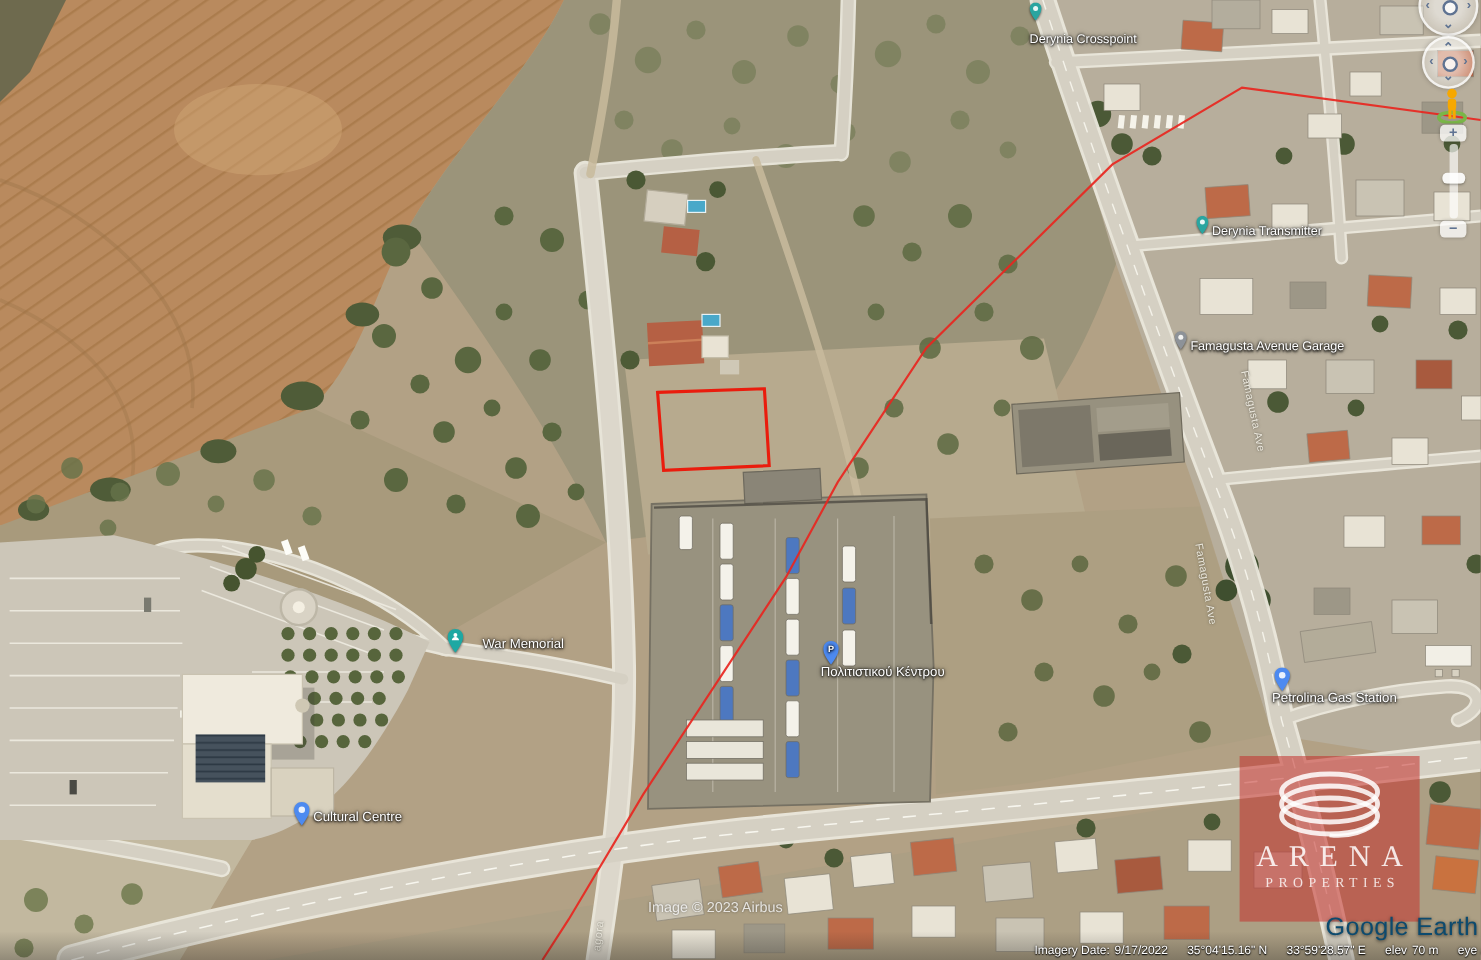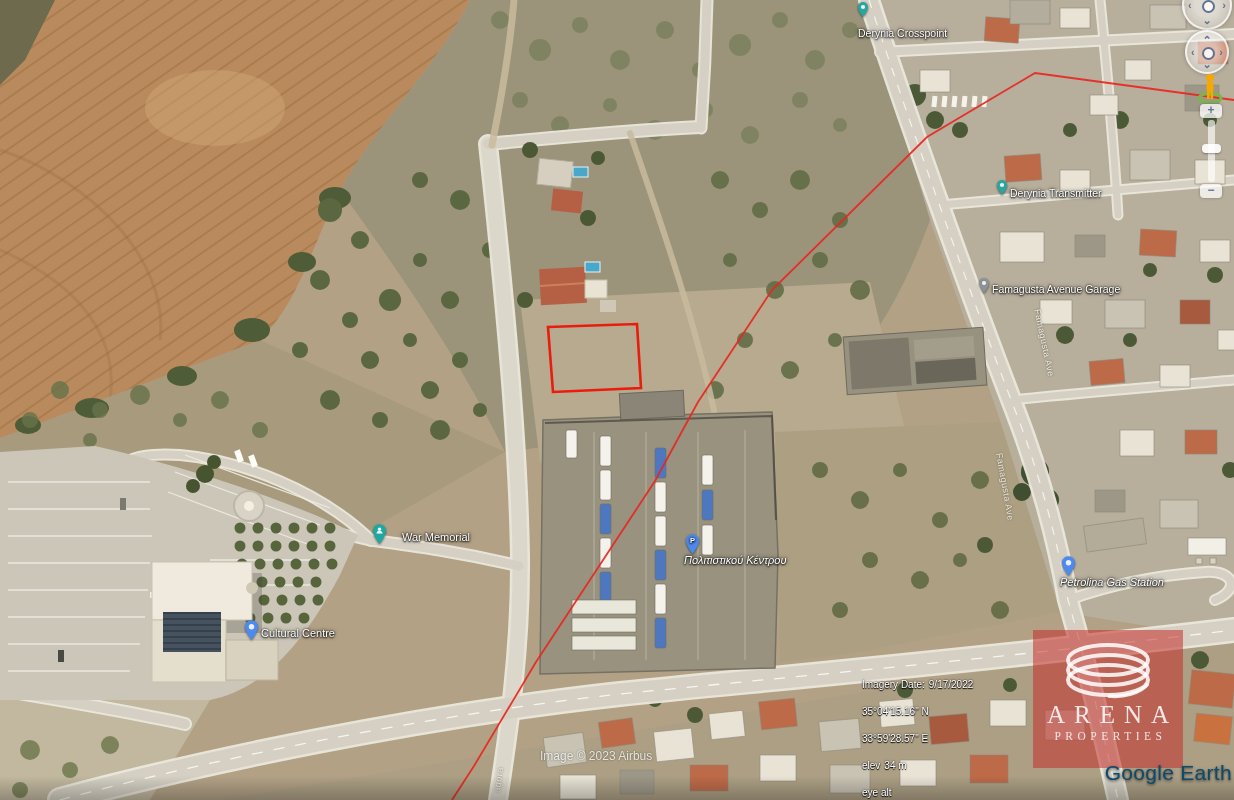--- a/index.html
+++ b/index.html
@@ -6,21 +6,21 @@
   .stage{position:relative;width:1234px;height:800px;overflow:hidden;
          font-family:"Liberation Sans",sans-serif;background:#b3a287;}
   .stage svg.map{position:absolute;left:0;top:0;display:block;}
 
   
   .map-label{position:absolute;display:flex;align-items:flex-start;gap:3px;
     color:#fff;font-size:11px;white-space:nowrap;cursor:pointer;z-index:30;
     text-shadow:0 0 2px rgba(0,0,0,.95),0 1px 2px rgba(0,0,0,.9),0 0 4px rgba(0,0,0,.6);}
   .map-label .txt{margin-top:7px;}
   .map-label.col{flex-direction:column;align-items:flex-start;gap:0;}
-  .map-label.col .txt{margin:0 0 0 -2px;font-style:italic;}
+  .map-label.col .txt{margin:0 0 0 -2px;}
   .pin-svg{width:13px;height:20px;filter:drop-shadow(0 1px 1px rgba(0,0,0,.55));}
   .pin-svg.sm{width:10px;height:15px;}
 
   .street-label{position:absolute;color:rgba(245,242,232,.9);font-size:9px;z-index:25;
     letter-spacing:.5px;text-shadow:0 0 2px rgba(60,60,50,.8);white-space:nowrap;}
 
   
   .imagery-credit{position:absolute;left:540px;top:749px;z-index:28;
     color:rgba(255,255,255,.8);font-size:12px;text-shadow:0 0 2px rgba(0,0,0,.5);}
   .arena{position:absolute;left:1033px;top:630px;width:150px;height:138px;z-index:40;
@@ -30,21 +30,21 @@
     color:rgba(255,255,255,.85);margin:2px 0 0 9px;line-height:1;}
   .arena .sub{font-family:"Liberation Serif",serif;font-size:11.5px;letter-spacing:4.5px;
     color:rgba(255,255,255,.8);margin:4px 0 0 5px;line-height:1;text-align:center;}
   .ge-logo{position:absolute;right:2px;bottom:15px;z-index:45;color:#0c4a6e;font-size:21px;
     font-weight:500;letter-spacing:.3px;text-shadow:0 1px 3px rgba(0,0,0,.65);}
 
   
   .bottom-fade{position:absolute;left:0;right:0;bottom:0;height:24px;z-index:44;
     background:linear-gradient(to bottom,rgba(0,0,0,0),rgba(20,20,20,.28));pointer-events:none;}
   .status-bar{position:absolute;left:862px;bottom:2px;width:368px;z-index:46;display:flex;
-    gap:16px;color:#fff;font-size:10px;text-shadow:0 0 2px #000,0 1px 1px #000;white-space:nowrap;flex-direction:column;}
+    gap:16px;color:#fff;font-size:10px;text-shadow:0 0 2px #000,0 1px 1px #000;white-space:nowrap;}
   .status-bar .grp{display:flex;gap:4px;}
 
   
   .ctrl{position:absolute;z-index:50;}
   .joy{border-radius:50%;border:2px solid rgba(255,255,255,.75);
     background:radial-gradient(circle,rgba(255,255,255,.55) 0 35%,rgba(255,255,255,.3) 70%);
     box-shadow:0 0 4px rgba(0,0,0,.25);}
   .look{right:2px;top:-20px;width:46px;height:46px;}
   .move{right:5px;top:30px;width:40px;height:40px;}
   .joy span{position:absolute;color:#5f7392;font-size:11px;font-weight:bold;line-height:1;}
@@ -478,38 +478,38 @@
 </div>
 
 <div class="map-label" style="left:997px;top:180px;justify-content:center;">
   <svg class="pin-svg sm" viewBox="0 0 24 36">
         <path d="M12 0C5.4 0 0 5.4 0 12c0 9 12 24 12 24s12-15 12-24C24 5.4 18.6 0 12 0z" fill="#2aa5a0"></path>
         <circle cx="12" cy="12" r="5" fill="#e9f6f5"></circle>
       </svg>
   <span class="txt" style="font-size:10.5px;">Derynia Transmitter</span>
 </div>
 
-<div class="map-label" style="left:979px;top:276px;align-items:center;">
+<div class="map-label" style="left:979px;top:276px;">
   <svg class="pin-svg sm" viewBox="0 0 24 36">
         <path d="M12 0C5.4 0 0 5.4 0 12c0 9 12 24 12 24s12-15 12-24C24 5.4 18.6 0 12 0z" fill="#8d9298"></path>
         <circle cx="12" cy="12" r="5" fill="#f2f2f0"></circle>
       </svg>
   <span class="txt" style="font-size:10.5px;">Famagusta Avenue Garage</span>
 </div>
 
 <div class="map-label" style="left:373px;top:524px;gap:16px;">
   <svg class="pin-svg" viewBox="0 0 24 36">
         <path d="M12 0C5.4 0 0 5.4 0 12c0 9 12 24 12 24s12-15 12-24C24 5.4 18.6 0 12 0z" fill="#1ea8a3"></path>
         <circle cx="12" cy="9" r="3" fill="#fff"></circle>
         <path d="M6.5 17c0-3 2.5-5 5.5-5s5.5 2 5.5 5z" fill="#fff"></path>
       </svg>
   <span class="txt">War Memorial</span>
 </div>
 
-<div class="map-label" style="left:245px;top:620px;">
+<div class="map-label" style="left:245px;top:668px;">
   <svg class="pin-svg" viewBox="0 0 24 36">
         <path d="M12 0C5.4 0 0 5.4 0 12c0 9 12 24 12 24s12-15 12-24C24 5.4 18.6 0 12 0z" fill="#4d8af0"></path>
         <circle cx="12" cy="12" r="5" fill="#eaf1fd"></circle>
       </svg>
   <span class="txt">Cultural Centre</span>
 </div>
 
 <div class="map-label col" style="left:686px;top:534px;">
   <svg class="pin-svg" viewBox="0 0 24 36">
         <path d="M12 0C5.4 0 0 5.4 0 12c0 9 12 24 12 24s12-15 12-24C24 5.4 18.6 0 12 0z" fill="#4d8af0"></path>
@@ -584,21 +584,21 @@
 
 <div class="status-bar">
   <span class="grp">
     <span>Imagery Date:</span>
     <span>9/17/2022</span>
   </span>
   <span>35°04'15.16" N</span>
   <span>33°59'28.57" E</span>
   <span class="grp">
     <span>elev</span>
-    <span>34 m</span>
+    <span>70 m</span>
   </span>
   <span class="grp">
     <span>eye alt</span>
 
   </span>
 </div>
 
 </div>
 
 </body></html>

